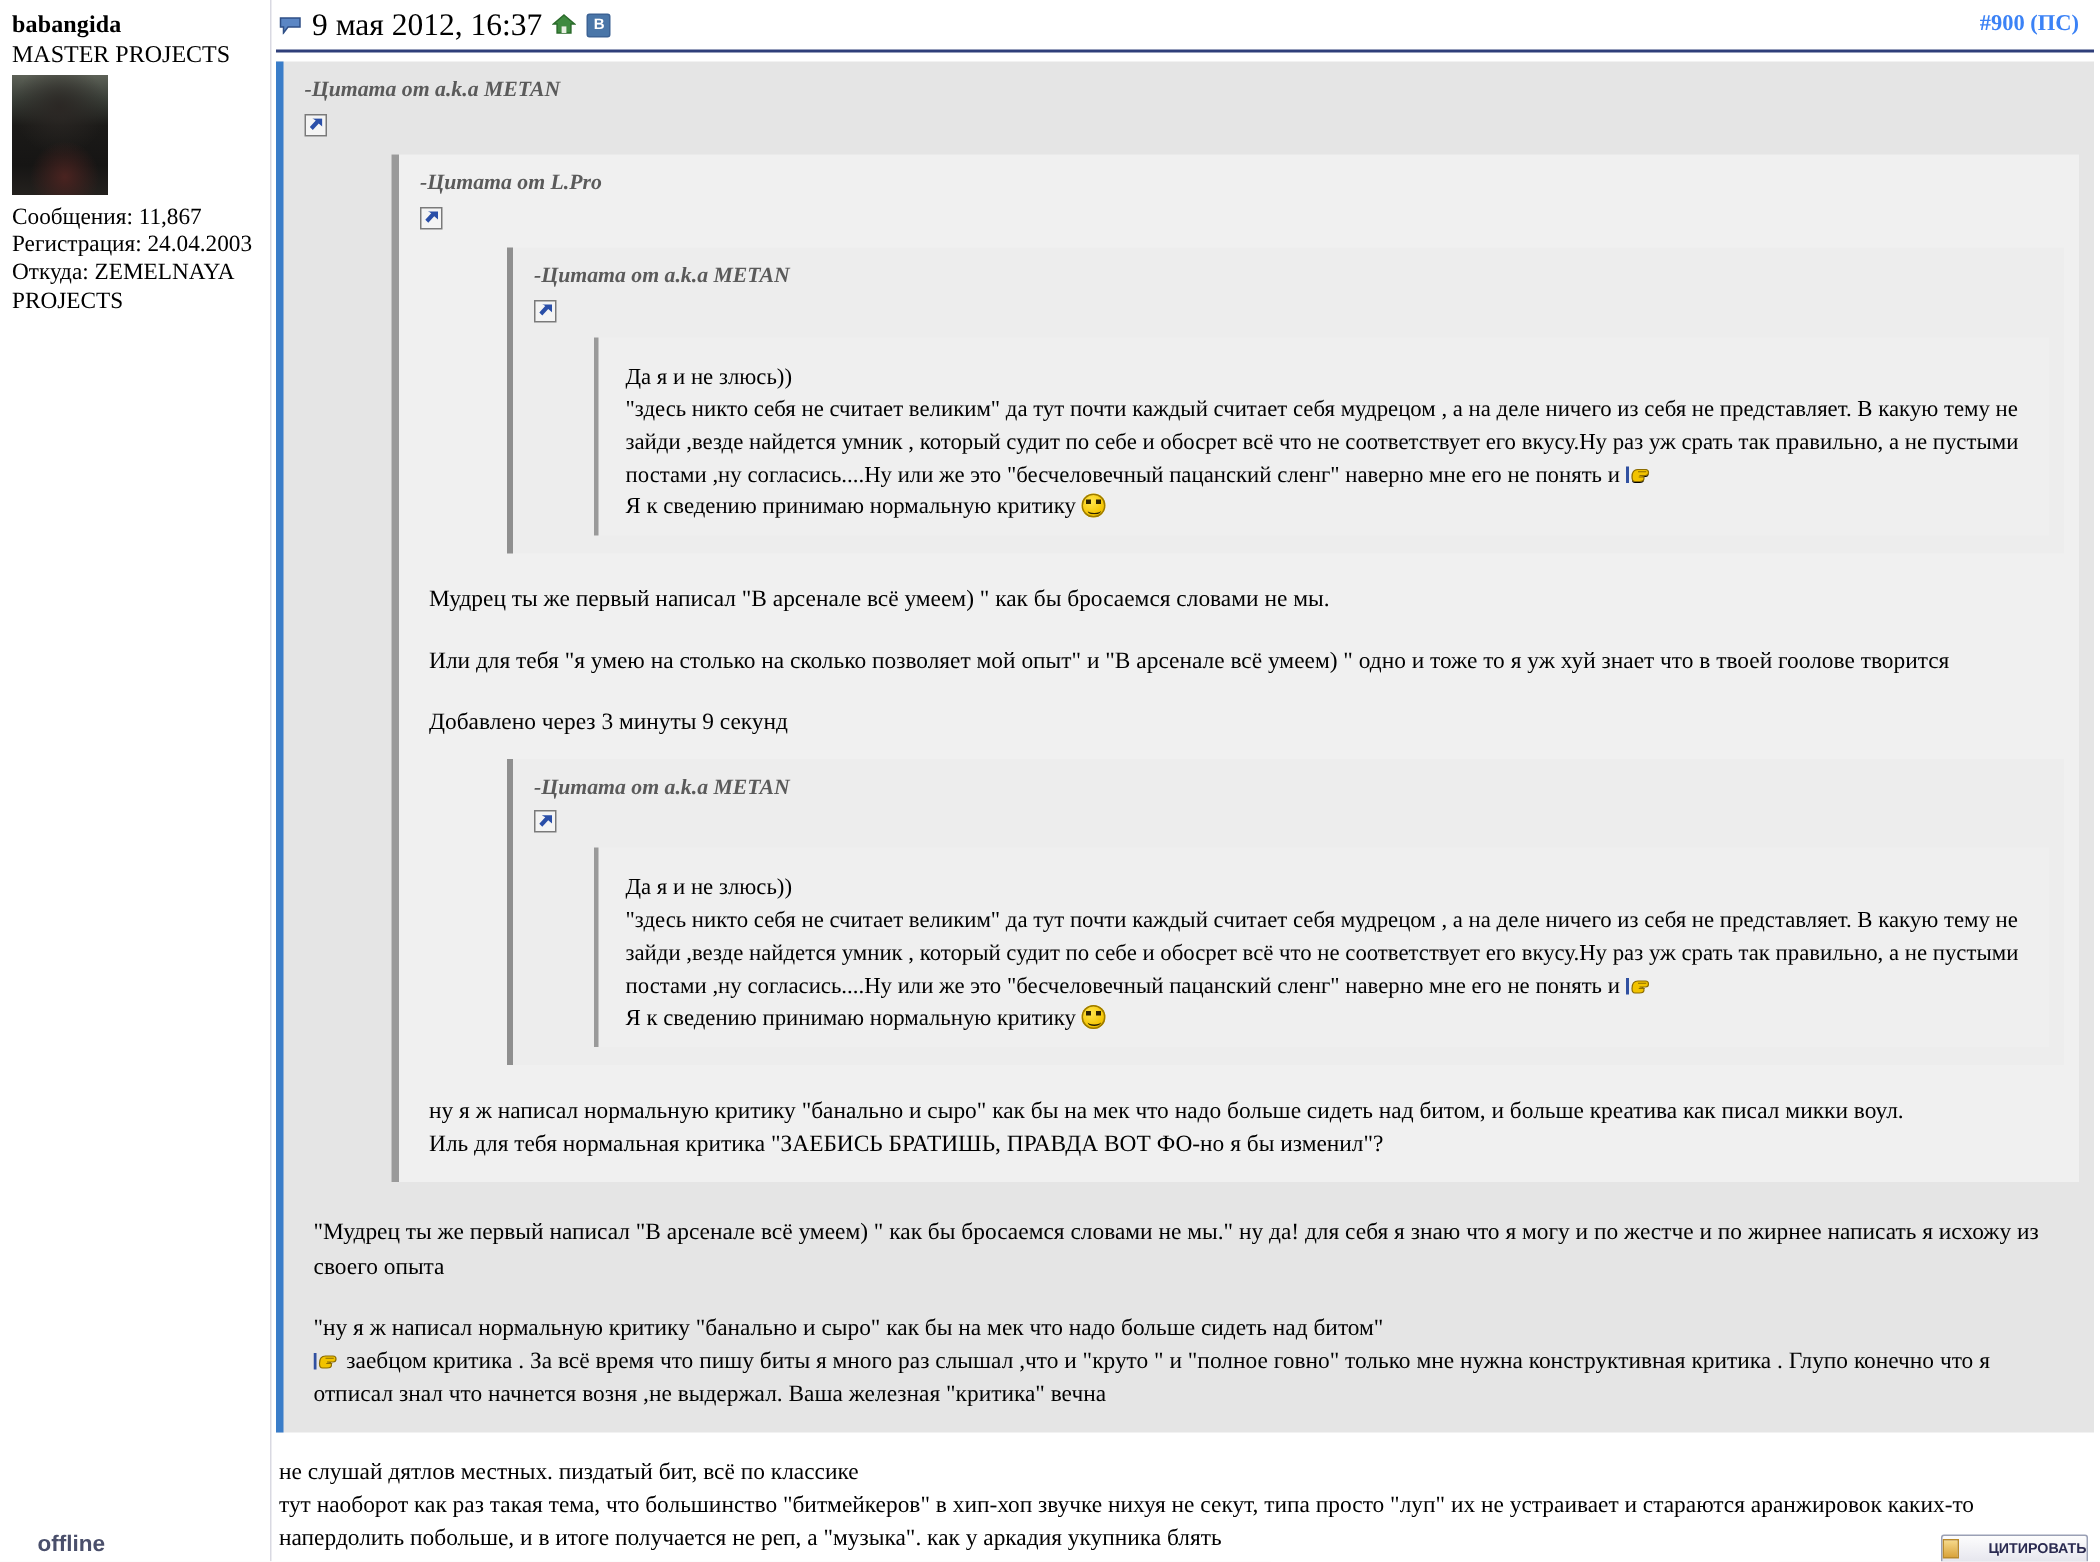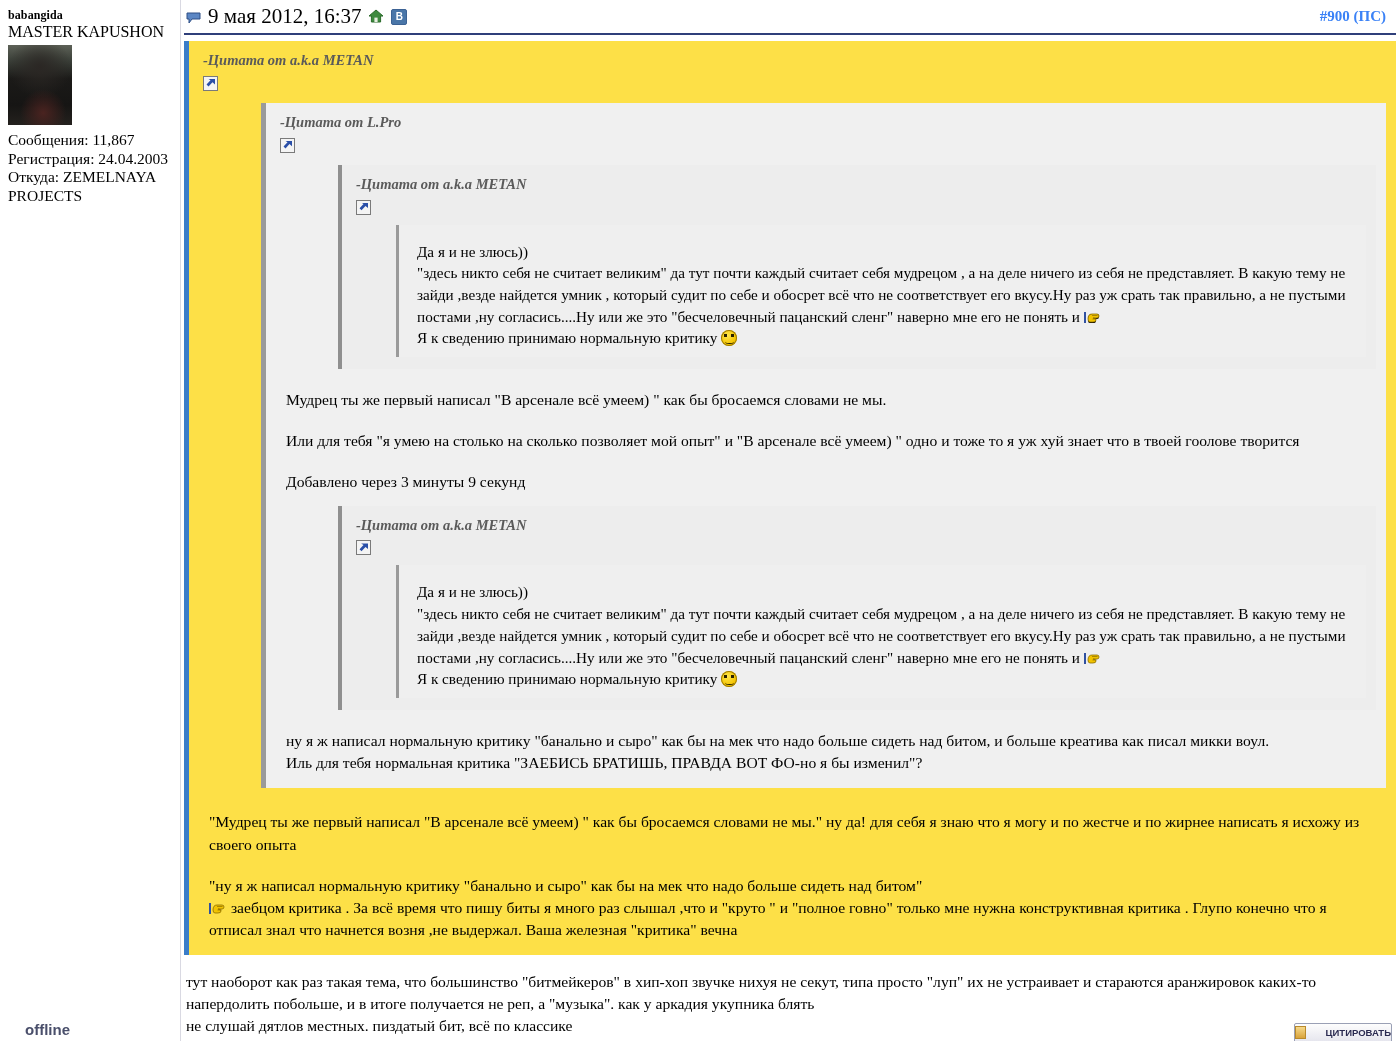--- a/index.html
+++ b/index.html
@@ -28,21 +28,21 @@
     width: 180px;
     min-width: 180px;
     padding: 8px 6px 0 8px;
     box-sizing: border-box;
     position: relative;
     font-size: 15px;
     line-height: 1.18;
   }
   .username {
     font-weight: bold;
-    font-size: 12px;
+    font-size: 16px;
     letter-spacing: .1px;
   }
   .usertitle {
     font-size: 16px;
     margin-top: 1px;
   }
   .avatar {
     width: 64px;
     height: 80px;
     margin-top: 3px;
@@ -156,21 +156,21 @@
     width: 18px; height: 15px;
     vertical-align: -3px;
   }
 
   
   .quote {
     box-sizing: border-box;
   }
   .quote-l1 {
     border-left: 5px solid #3a7dc9;
-    background: #fde047;
+    background: #e5e5e5;
     margin: 6px 4px 0 4px;
     padding: 10px 10px 14px 14px;
   }
   .quote-l2 {
     border-left: 5px solid #9a9a9a;
     background: #f0f0f0;
     margin: 12px 0 0 58px;
     padding: 10px 10px 14px 14px;
   }
   .quote-l3 {
@@ -246,21 +246,21 @@
   }
 </style>
 </head>
 <body>
 
 <div class="page">
   <div class="post">
 
     <div class="userbox">
       <div class="username">babangida</div>
-      <div class="usertitle">MASTER KAPUSHON</div>
+      <div class="usertitle">MASTER PROJECTS</div>
       <div class="avatar"></div>
       <div class="userstats">
         <div>Сообщения: 11,867</div>
         <div>Регистрация: 24.04.2003</div>
         <div>Откуда: ZEMELNAYA PROJECTS</div>
       </div>
       <div class="offline">offline</div>
     </div>
 
     <div class="vsep"></div>
@@ -380,22 +380,22 @@
                 <path d="M8 5.5 l5.5 0 M8.5 9 l4 0" stroke="#8c6c00" stroke-width="0.7" fill="none"></path>
               </svg>
             </span>
             <span>заебцом критика . За всё время что пишу биты я много раз слышал ,что и "круто " и "полное говно" только мне нужна конструктивная критика . Глупо конечно что я отписал знал что начнется возня ,не выдержал. Ваша железная "критика" вечна</span>
           </p>
         </div>
       </div>
 
       <div class="body-text">
         <div class="gap-sm"></div>
+        <p>не слушай дятлов местных. пиздатый бит, всё по классике</p>
         <p>тут наоборот как раз такая тема, что большинство "битмейкеров" в хип-хоп звучке нихуя не секут, типа просто "луп" их не устраивает и стараются аранжировок каких-то напердолить побольше, и в итоге получается не реп, а "музыка". как у аркадия укупника блять</p>
-        <p>не слушай дятлов местных. пиздатый бит, всё по классике</p>
       </div>
 
       <div class="post-foot-rule"></div>
 
       <div class="quote-btn">
         <span class="qb-icon"></span>
         <span class="qb-label">ЦИТИРОВАТЬ</span>
       </div>
 
     </div>

